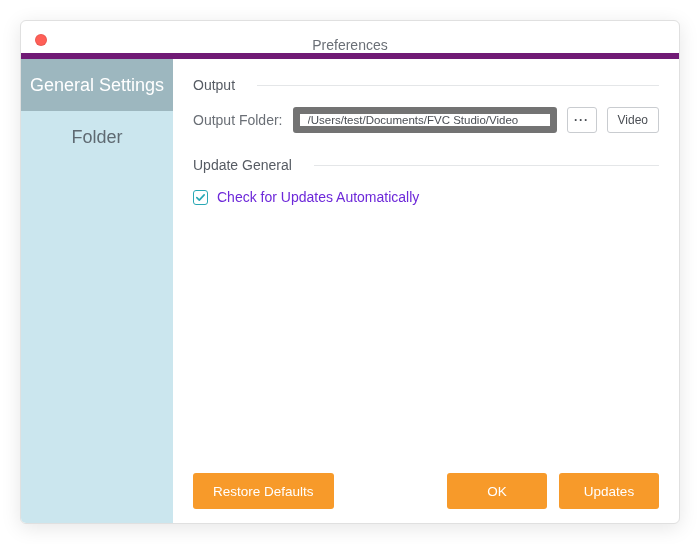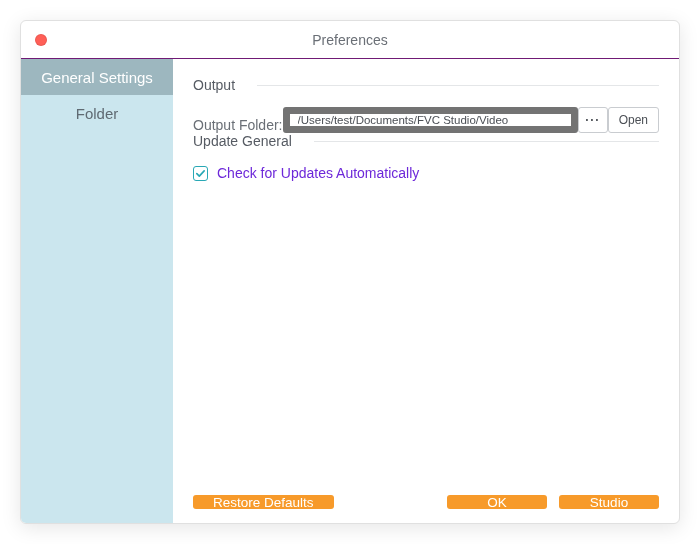--- a/index.html
+++ b/index.html
@@ -12,45 +12,45 @@
     border: 1px solid #e0e0e0;
     border-radius: 6px;
     box-shadow: 0 4px 20px rgba(0,0,0,0.1);
     display: flex;
     flex-direction: column;
     overflow: hidden;
   }
   .titlebar {
     height: 38px;
     display: flex;
-    align-items: center;
+    align-items: flex-end;
     position: relative;
-    border-bottom: 1px solid #701a75;
+    border-bottom: 6px solid #701a75;
   }
   .traffic-light {
     width: 12px; height: 12px; border-radius: 50%;
     position: absolute; left: 14px; top: 13px;
     background: #ff5f57; border: 0.5px solid rgba(0,0,0,0.08);
   }
   .window-title {
     flex: 1; text-align: center; font-size: 14px; color: #6a6f76;
   }
   .body {
     flex: 1; display: flex;
     min-height: 0;
   }
   .sidebar {
     width: 152px;
     background: #cbe6ee;
     display: flex; flex-direction: column;
   }
   .sidebar-item {
-    height: 36px;
+    height: 52px;
     display: flex; align-items: center; justify-content: center;
-    font-size: 15px;
+    font-size: 18px;
     color: #5f6a72;
     cursor: pointer;
   }
   .sidebar-item.active {
     background: #9db7bf;
     color: #ffffff;
   }
   .content {
     flex: 1;
     display: flex;
@@ -61,21 +61,22 @@
     display: flex; align-items: center; gap: 22px;
     margin-bottom: 14px;
   }
   .section-title {
     font-size: 14px; color: #565b63;
   }
   .section-rule {
     flex: 1; height: 1px; background: #e4e6e8;
   }
   .row {
-    display: flex; align-items: flex-end; 
+    display: flex; align-items: center; gap: 10px;
+    margin-bottom: 24px;
   }
   .field-label {
     font-size: 14px; color: #6a6f76; white-space: nowrap;
   }
   .path-input {
     flex: 1;
     height: 26px;
     border: 7px solid #737373;
     border-radius: 3px;
     padding: 0 8px;
@@ -108,21 +109,21 @@
   .chk svg { width: 11px; height: 11px; display: block; }
   .chk-label { font-size: 14px; color: #6d28d9; }
 
   .spacer { flex: 1; }
 
   .footer {
     display: flex; align-items: center; gap: 12px;
     padding-top: 8px;
   }
   .primary-btn {
-    height: 14px;
+    height: 36px;
     background: #f79a2a;
     color: #fff;
     border: none;
     border-radius: 3px;
     font-size: 13.5px;
     padding: 0 20px;
     cursor: pointer;
     min-width: 100px;
   }
   .footer-spacer { flex: 1; }
@@ -152,21 +153,21 @@
 
       <div class="section-header">
         <span class="section-title">Output</span>
         <div class="section-rule"></div>
       </div>
 
       <div class="row">
         <span class="field-label">Output Folder:</span>
         <input class="path-input" type="text" value="/Users/test/Documents/FVC Studio/Video" style="">
         <button class="small-btn browse-btn">···</button>
-        <button class="small-btn">Open</button>
+        <button class="small-btn">Video</button>
       </div>
 
       <div class="section-header">
         <span class="section-title">Update General</span>
         <div class="section-rule"></div>
       </div>
 
       <div class="checkbox-row">
         <div class="chk">
           <svg viewBox="0 0 12 12">
@@ -175,18 +176,18 @@
         </div>
         <span class="chk-label">Check for Updates Automatically</span>
       </div>
 
       <div class="spacer"></div>
 
       <div class="footer">
         <button class="primary-btn" style="min-width:128px">Restore Defaults</button>
         <div class="footer-spacer"></div>
         <button class="primary-btn">OK</button>
-        <button class="primary-btn">Studio</button>
+        <button class="primary-btn">Updates</button>
       </div>
 
     </div>
   </div>
 </div>
 
 </body></html>

